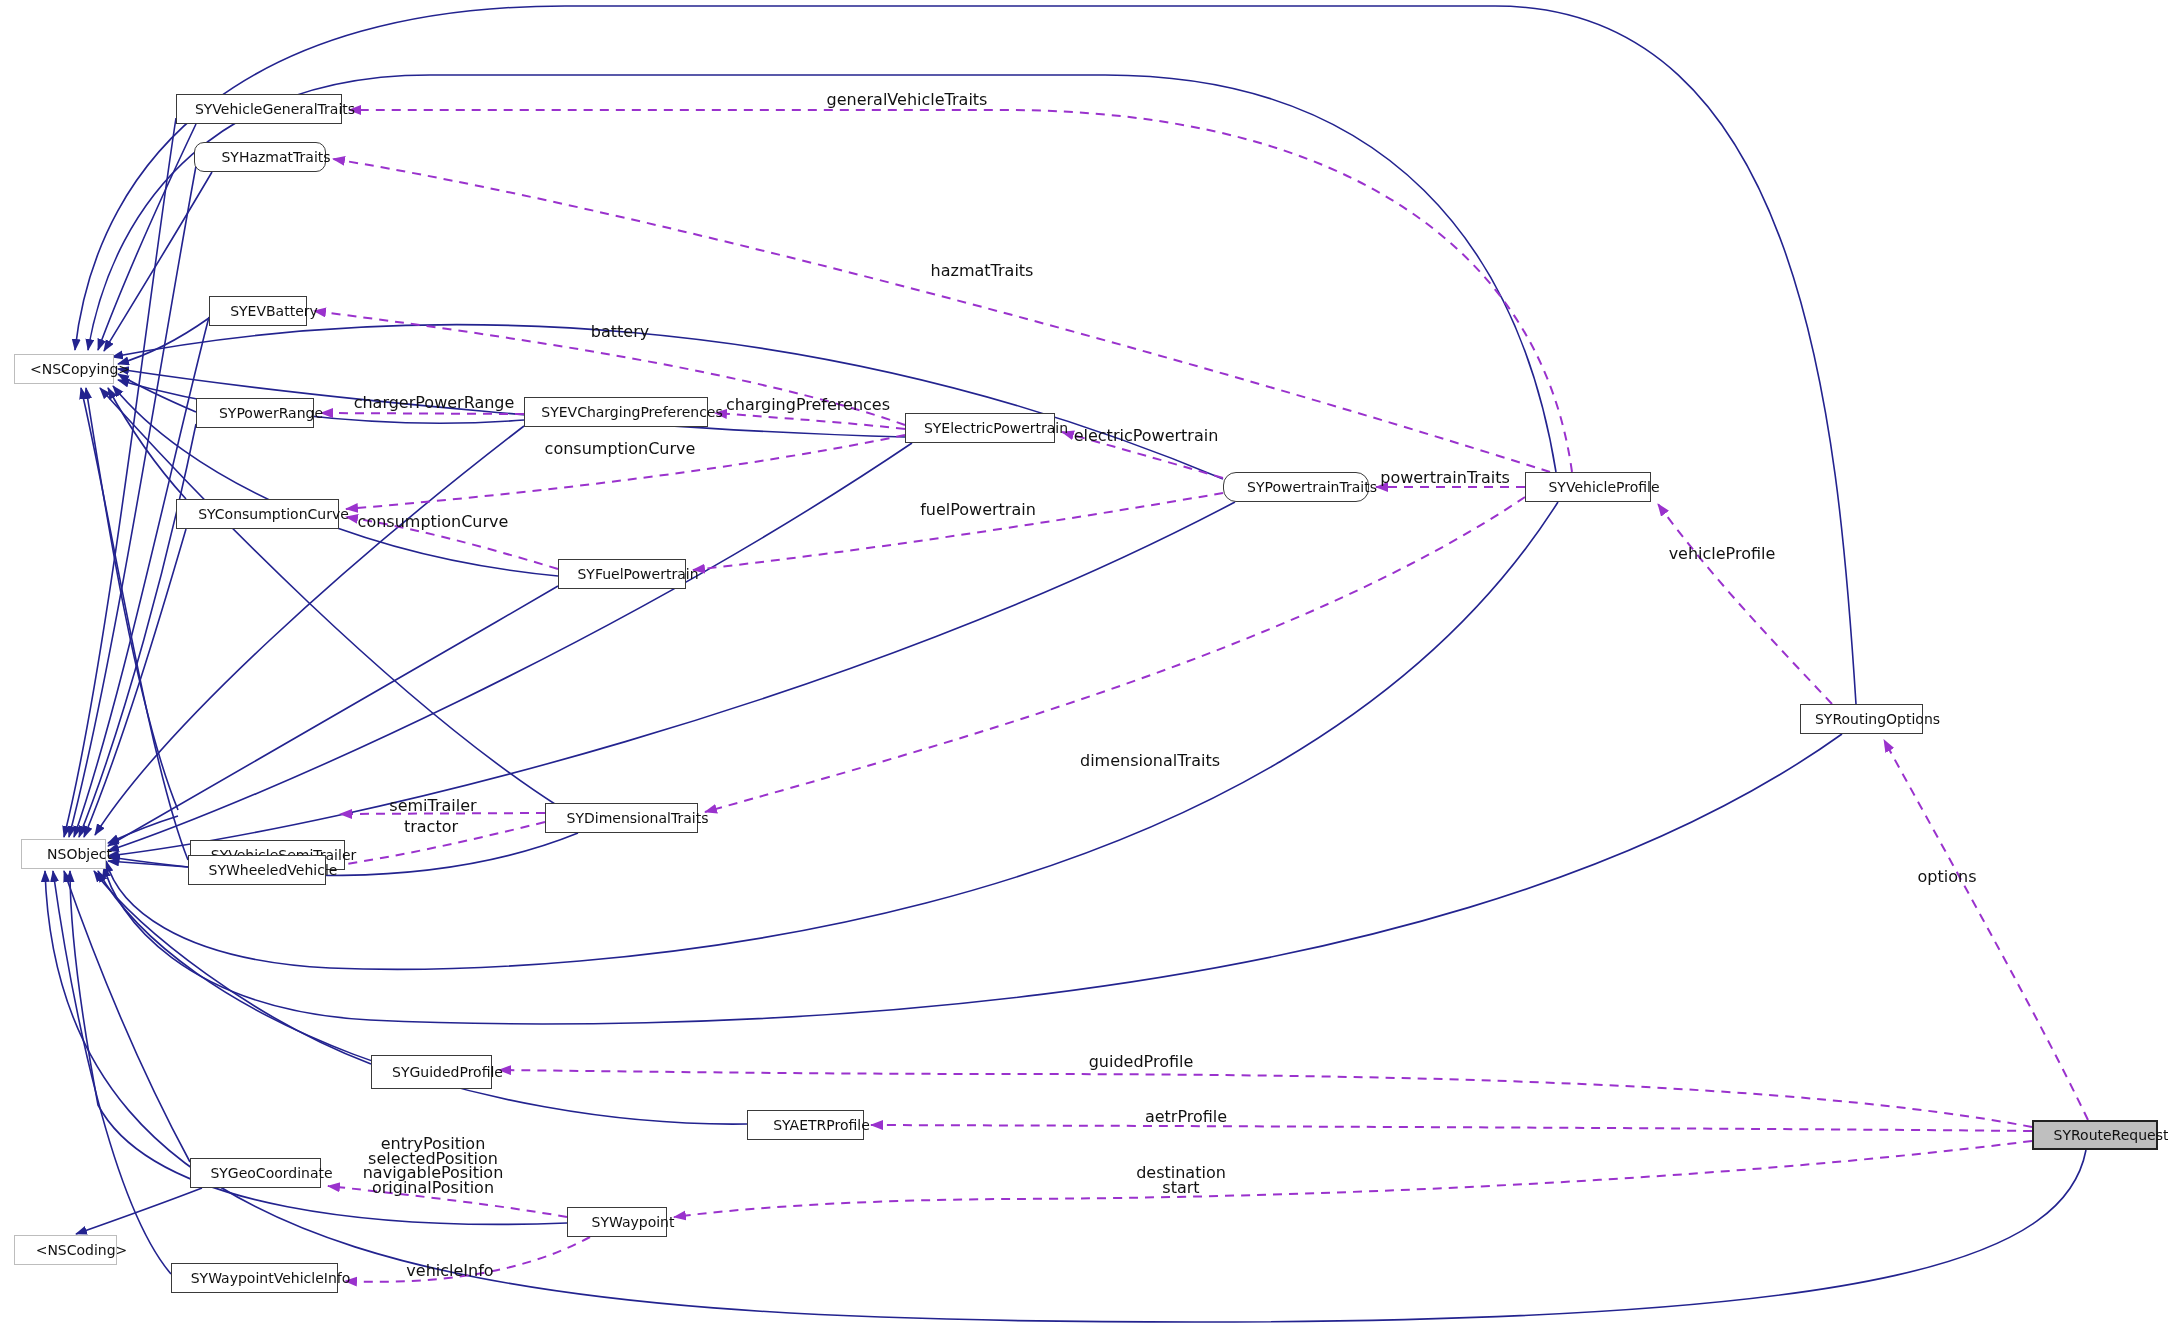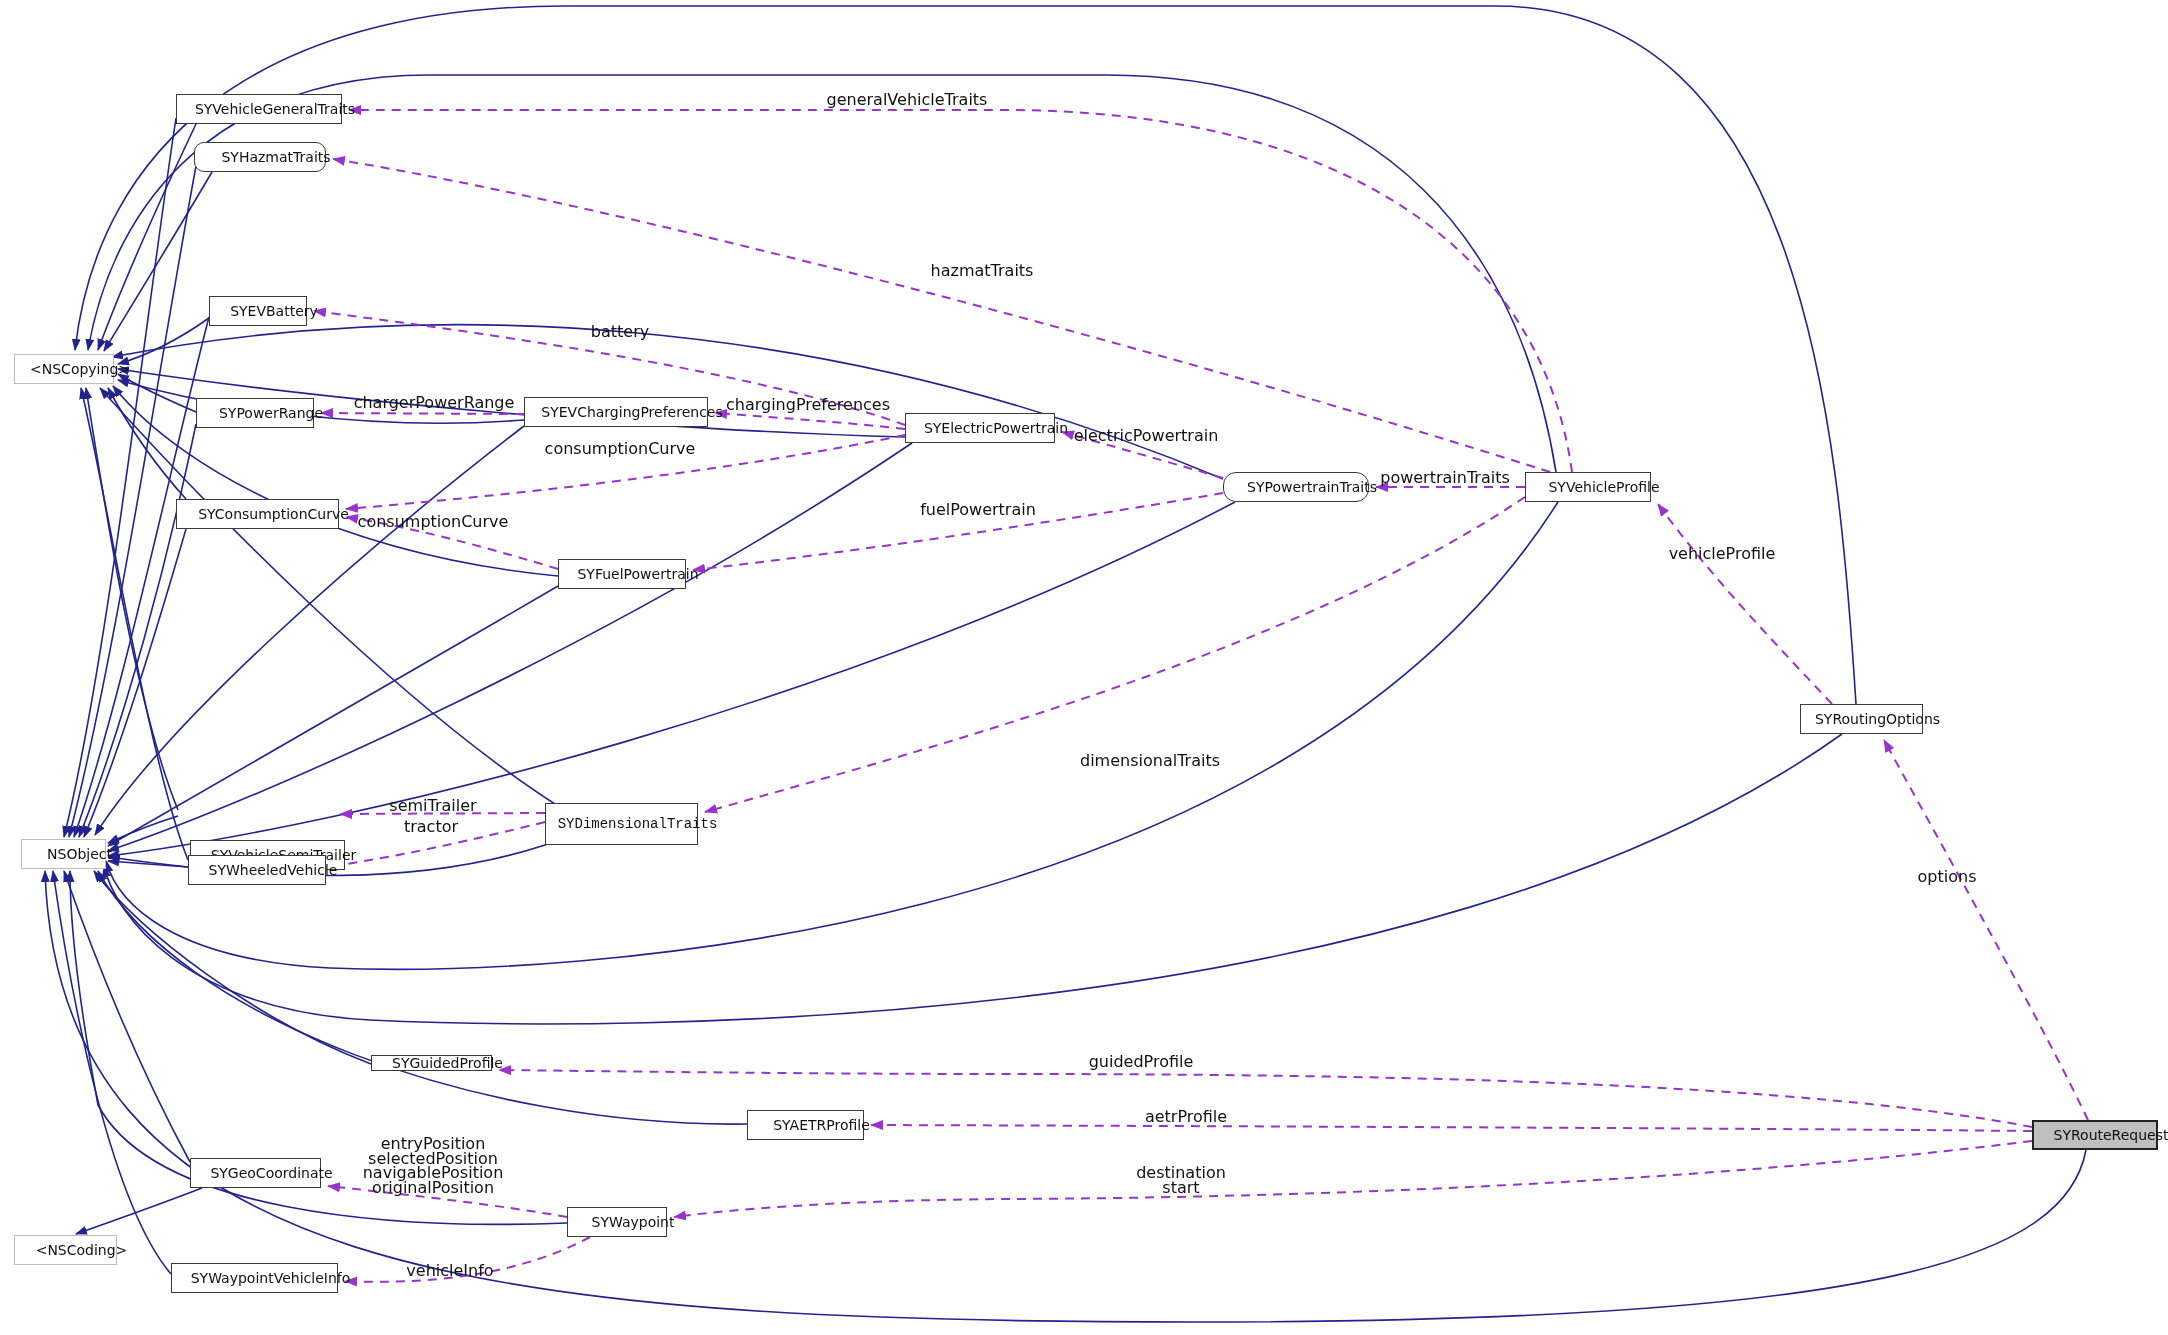--- a/index.html
+++ b/index.html
@@ -105,22 +105,22 @@
     <div class="node" style="left: 524px; top: 397px; width: 184px; height: 30px;">SYEVChargingPreferences</div>
     <div class="node" style="left: 176px; top: 499px; width: 163px; height: 30px;">SYConsumptionCurve</div>
     <div class="node" style="left: 558px; top: 559px; width: 128px; height: 30px;">SYFuelPowertrain</div>
     <div class="node" style="left: 905px; top: 413px; width: 150px; height: 30px;">SYElectricPowertrain</div>
     <div class="node" style="left: 1223px; top: 472px; width: 146px; height: 30px; border-radius: 13px;">SYPowertrainTraits</div>
     <div class="node" style="left: 1525px; top: 472px; width: 126px; height: 30px;">SYVehicleProfile</div>
     <div class="node" style="left: 1800px; top: 704px; width: 123px; height: 30px;">SYRoutingOptions</div>
     <div class="node" style="left: 190px; top: 803px; width: 155px; height: 30px; margin-top: 37px;">SYVehicleSemiTrailer</div>
     <div class="node external" style="left: 21px; top: 839px; width: 85px; height: 30px;">NSObject</div>
     <div class="node" style="left: 188px; top: 855px; width: 138px; height: 30px;">SYWheeledVehicle</div>
-    <div class="node" style="left: 545px; top: 803px; width: 153px; height: 42px; font-family: Liberation Mono, monospace;">SYDimensionalTraits</div>
-    <div class="node" style="left: 371px; top: 1055px; width: 121px; height: 16px;">SYGuidedProfile</div>
+    <div class="node" style="left: 545px; top: 803px; width: 153px; height: 30px;">SYDimensionalTraits</div>
+    <div class="node" style="left: 371px; top: 1055px; width: 121px; height: 34px;">SYGuidedProfile</div>
     <div class="node" style="left: 747px; top: 1110px; width: 117px; height: 30px;">SYAETRProfile</div>
     <div class="node" style="left: 190px; top: 1158px; width: 131px; height: 30px;">SYGeoCoordinate</div>
     <div class="node" style="left: 567px; top: 1207px; width: 100px; height: 30px;">SYWaypoint</div>
     <div class="node external" style="left: 14px; top: 1235px; width: 103px; height: 30px;">&lt;NSCoding&gt;</div>
     <div class="node" style="left: 171px; top: 1263px; width: 167px; height: 30px;">SYWaypointVehicleInfo</div>
     <div class="node focus" style="left: 2032px; top: 1120px; width: 126px; height: 30px;">SYRouteRequest</div>
     <div class="edge-label" style="left: 907px; top: 100px;">
       <div>generalVehicleTraits</div>
     </div>
     <div class="edge-label" style="left: 982px; top: 271px;">

